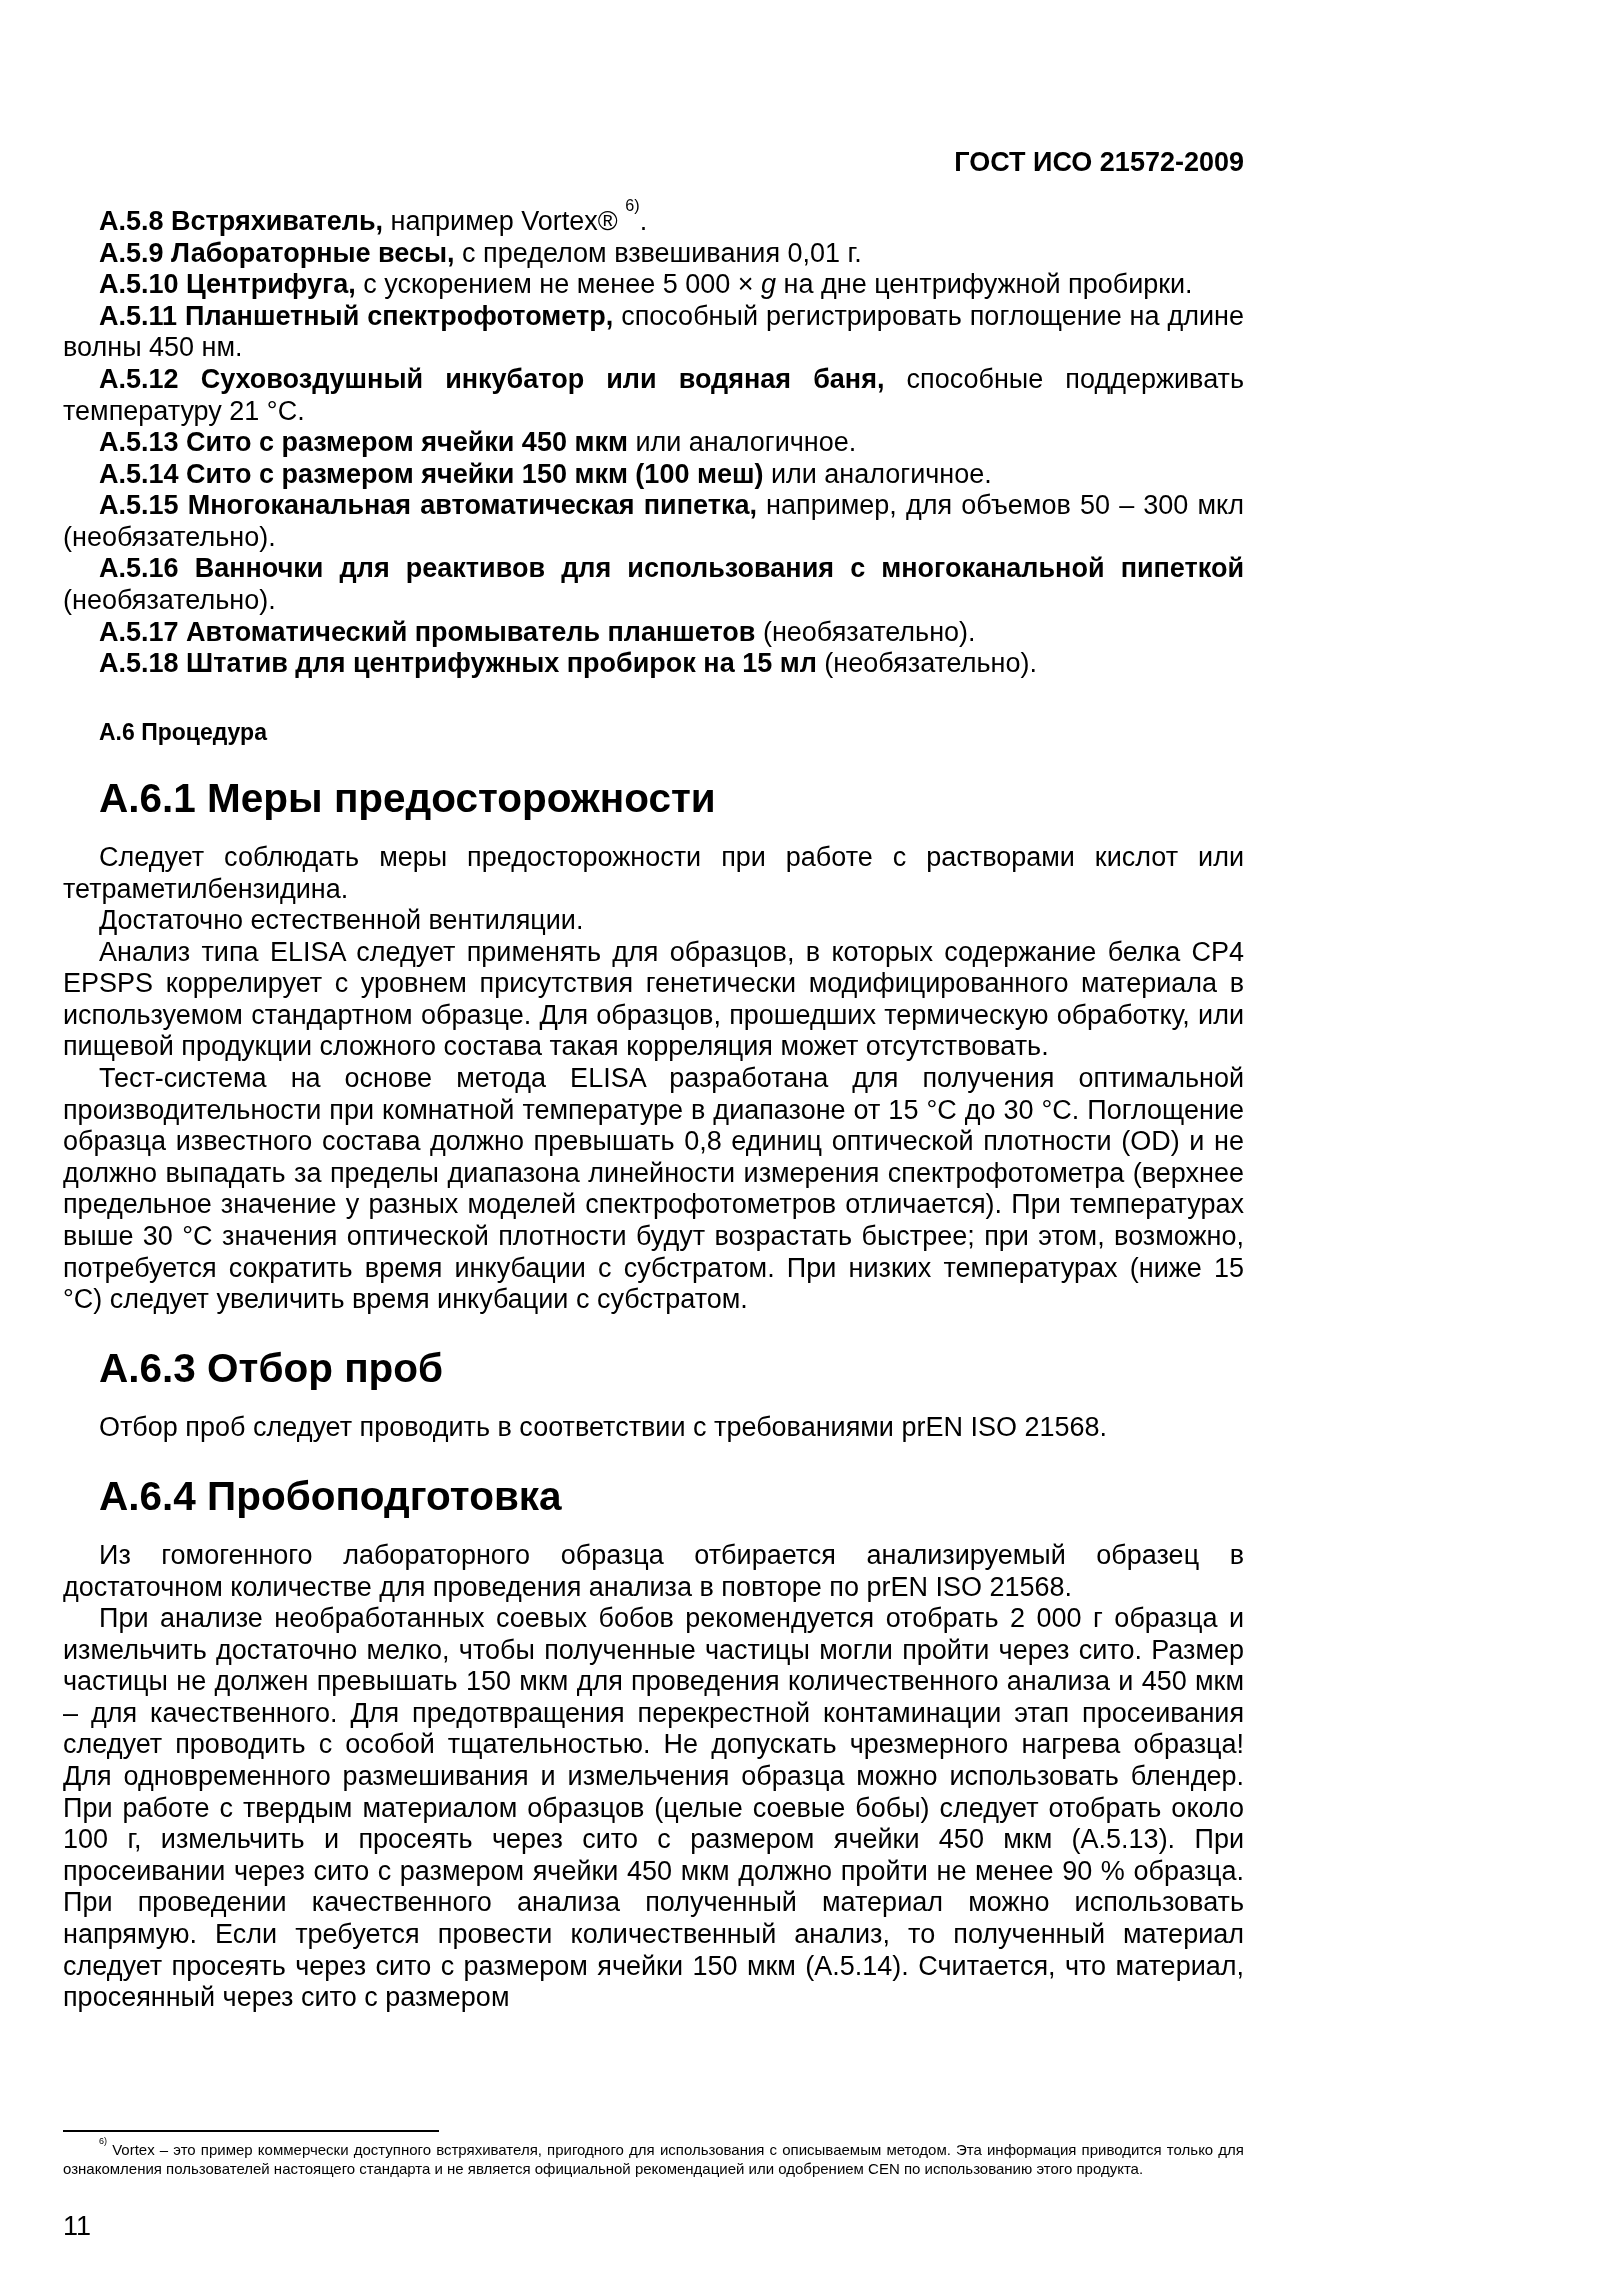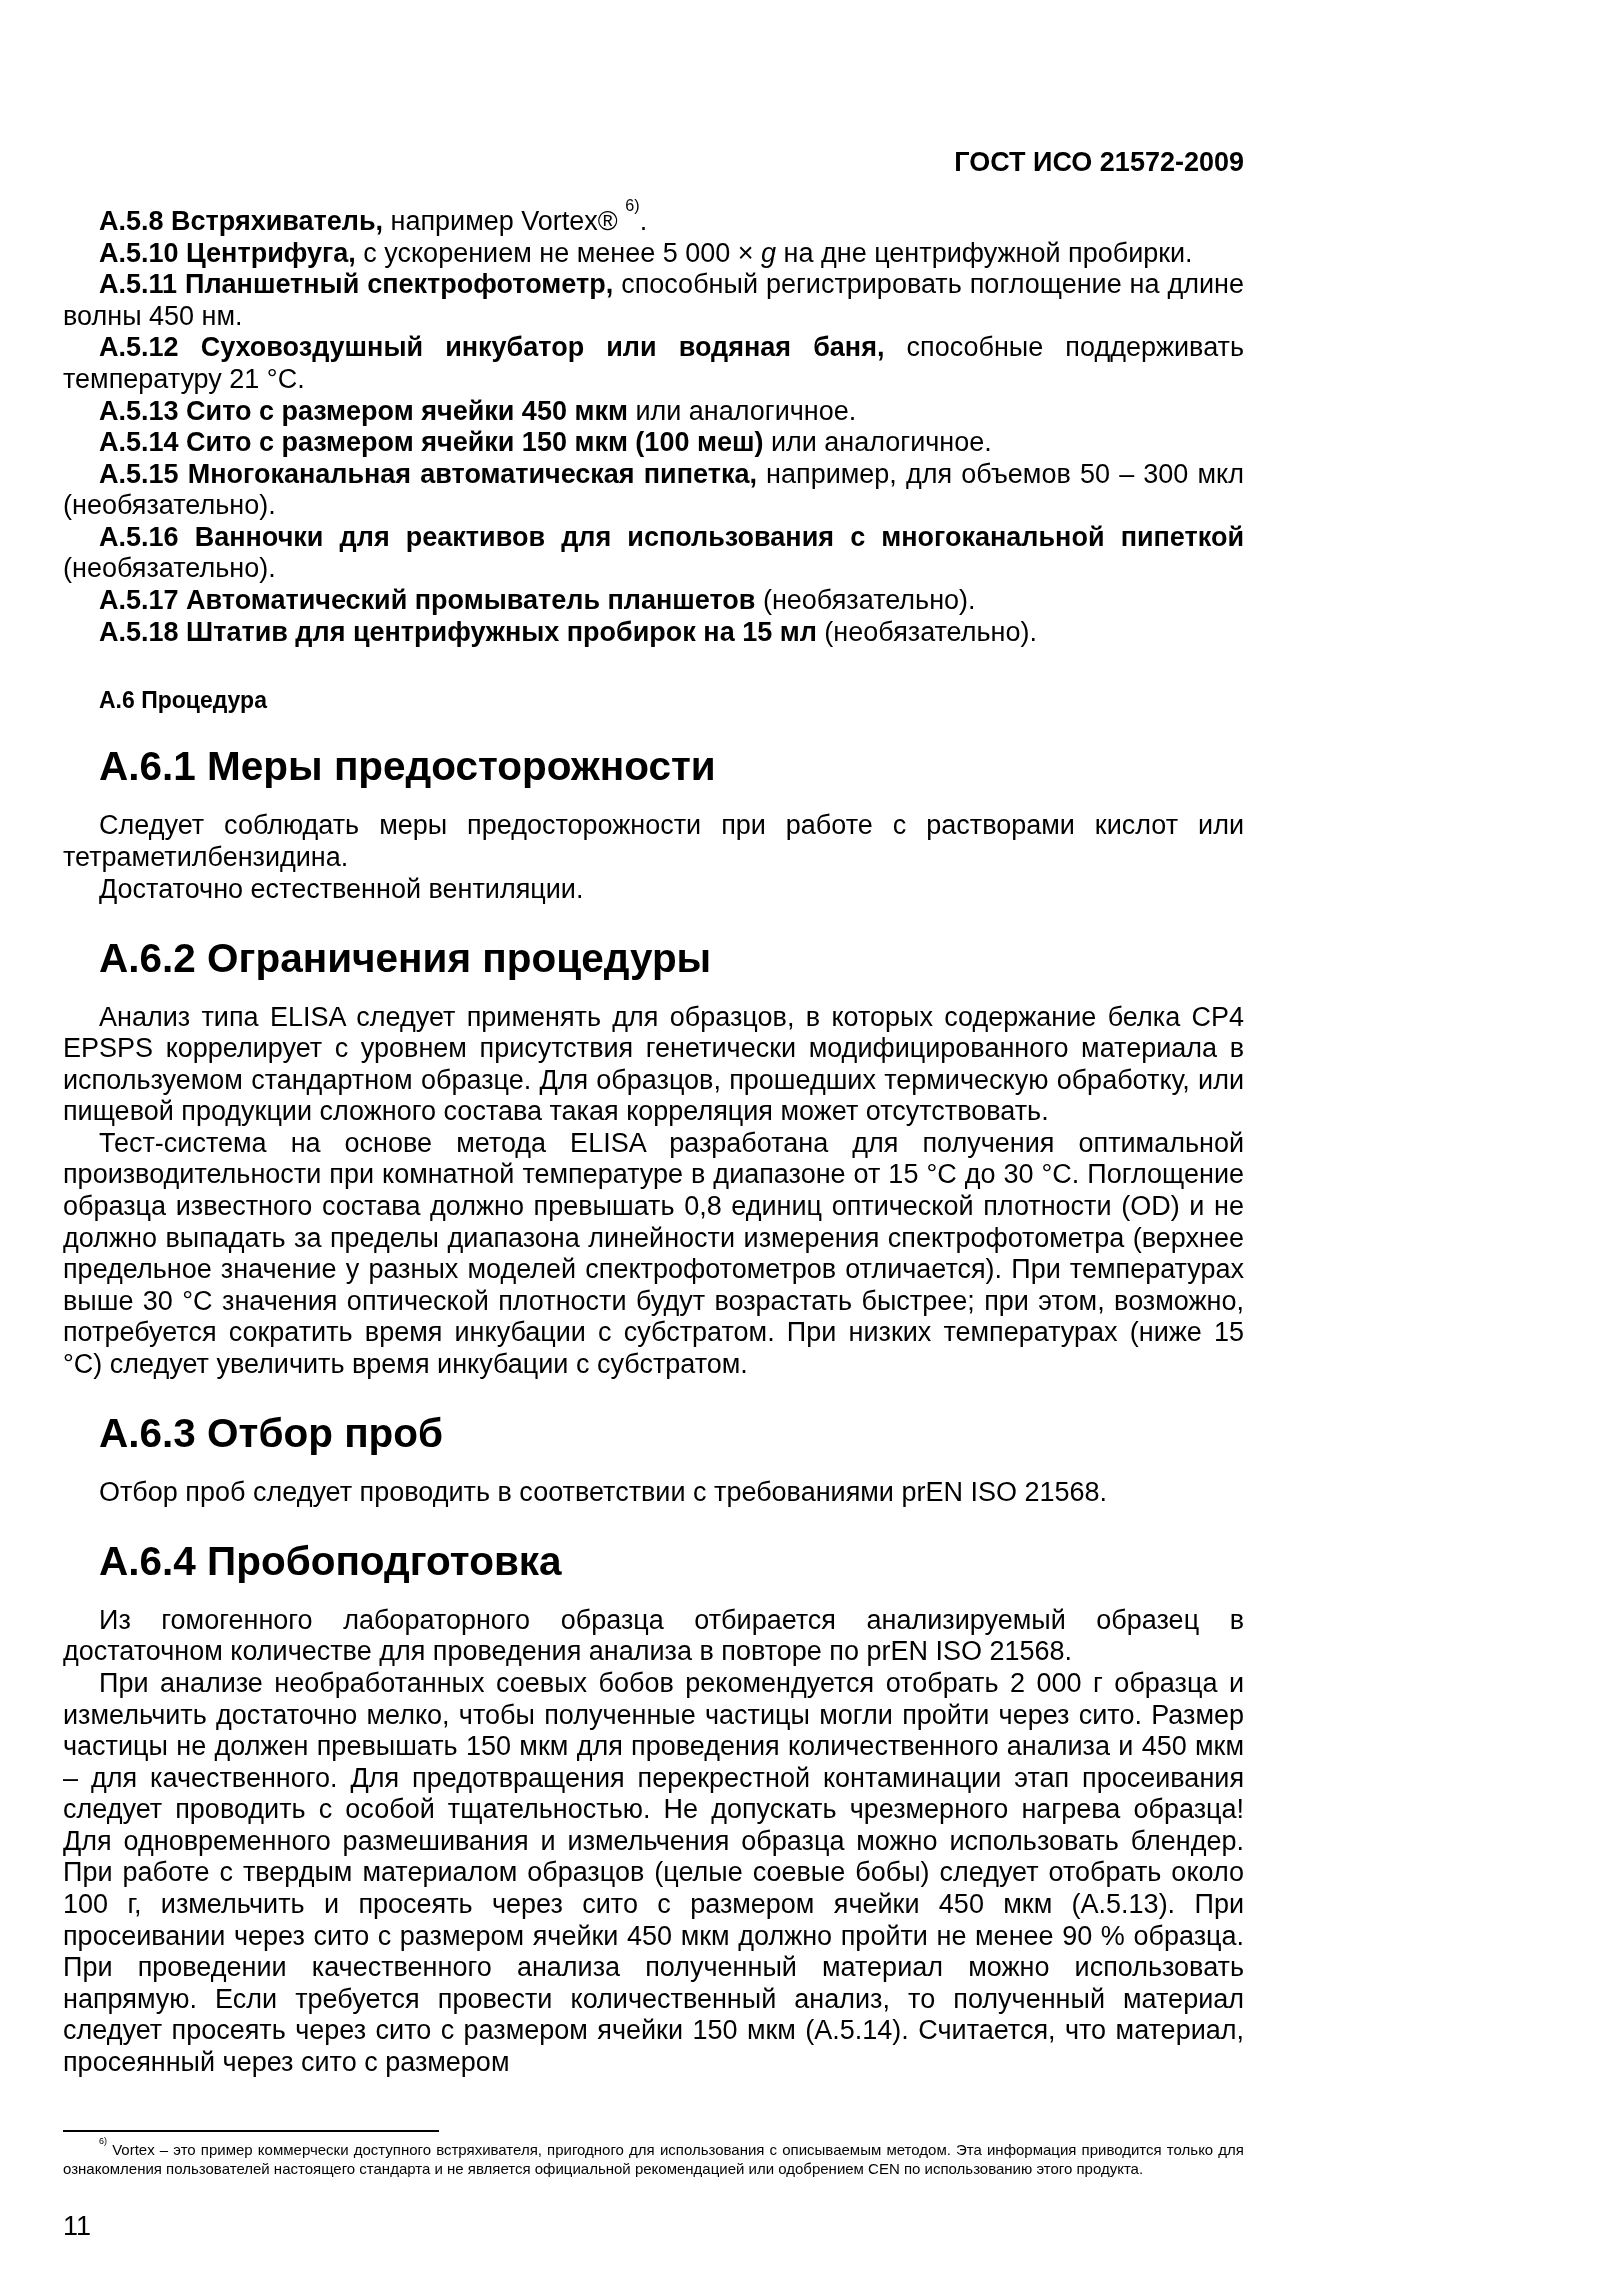--- a/index.html
+++ b/index.html
@@ -71,39 +71,39 @@
 <body>
 
 <div class="page">
 
   <div class="doc-header">
     <span>ГОСТ ИСО 21572-2009</span>
   </div>
 
   <div>
     <p class="li"><b>А.5.8 Встряхиватель,</b><span> например Vortex® </span><i></i><sup>6)</sup><span>.</span></p>
+    <p class="li"><b>А.5.9 Лабораторные весы,</b><span> с пределом взвешивания 0,01 г.</span></p>
     <p class="li"><b>А.5.10 Центрифуга,</b><span> с ускорением не менее 5&nbsp;000 × </span><i>g</i><span> на дне центрифужной пробирки.</span></p>
     <p class="li"><b>А.5.11 Планшетный спектрофотометр,</b><span> способный регистрировать поглощение на длине волны 450 нм.</span></p>
     <p class="li"><b>А.5.12 Суховоздушный инкубатор или водяная баня,</b><span> способные поддерживать температуру 21 °С.</span></p>
     <p class="li"><b>А.5.13 Сито с размером ячейки 450 мкм</b><span> или аналогичное.</span></p>
     <p class="li"><b>А.5.14 Сито с размером ячейки 150 мкм (100 меш)</b><span> или аналогичное.</span></p>
     <p class="li"><b>А.5.15 Многоканальная автоматическая пипетка,</b><span> например, для объемов 50 – 300 мкл (необя­зательно).</span></p>
     <p class="li"><b>А.5.16 Ванночки для реактивов для использования с многоканальной пипеткой</b><span> (необязательно).</span></p>
     <p class="li"><b>А.5.17 Автоматический промыватель планшетов</b><span> (необязательно).</span></p>
     <p class="li"><b>А.5.18 Штатив для центрифужных пробирок на 15 мл</b><span> (необязательно).</span></p>
   </div>
 
   <div>
     <h1 class="section-title">А.6 Процедура</h1>
 
     <h2 class="sub-title">А.6.1 Меры предосторожности</h2>
     <p class="para">Следует соблюдать меры предосторожности при работе с растворами кислот или тетраметил­бензидина.</p>
     <p class="para">Достаточно естественной вентиляции.</p>
 
-    <h2 class="sub-title">А.6.2 Ограничения процедуры</h2>
     <p class="para">Анализ типа ELISA следует применять для образцов, в которых содержание белка CP4 EPSPS коррелирует с уровнем присутствия генетически модифицированного материала в используемом стандартном образце. Для образцов, прошедших термическую обработку, или пищевой продукции сложного состава такая корреляция может отсутствовать.</p>
     <p class="para">Тест-система на основе метода ELISA разработана для получения оптимальной производитель­ности при комнатной температуре в диапазоне от 15 °С до 30 °С. Поглощение образца известного состава должно превышать 0,8 единиц оптической плотности (OD) и не должно выпадать за пределы диапазона линейности измерения спектрофотометра (верхнее предельное значение у разных моделей спектрофотометров отличается). При температурах выше 30 °С значения оптической плотности будут возрастать быстрее; при этом, возможно, потребуется сократить время инкубации с субстратом. При низких температурах (ниже 15 °С) следует увеличить время инкубации с субстратом.</p>
 
     <h2 class="sub-title">А.6.3 Отбор проб</h2>
     <p class="para">Отбор проб следует проводить в соответствии с требованиями prEN ISO 21568.</p>
 
     <h2 class="sub-title">А.6.4 Пробоподготовка</h2>
     <p class="para">Из гомогенного лабораторного образца отбирается анализируемый образец в достаточном коли­честве для проведения анализа в повторе по prEN ISO 21568.</p>
     <p class="para">При анализе необработанных соевых бобов рекомендуется отобрать 2&nbsp;000 г образца и измельчить достаточно мелко, чтобы полученные частицы могли пройти через сито. Размер частицы не должен превышать 150 мкм для проведения количественного анализа и 450 мкм – для качественного. Для предотвращения перекрестной контаминации этап просеивания следует проводить с особой тщательно­стью. Не допускать чрезмерного нагрева образца! Для одновременного размешивания и измельчения образца можно использовать блендер. При работе с твердым материалом образцов (целые соевые бобы) следует отобрать около 100 г, измельчить и просеять через сито с размером ячейки 450 мкм (А.5.13). При просеивании через сито с размером ячейки 450 мкм должно пройти не менее 90 % образца. При проведении качественного анализа полученный материал можно использовать напрямую. Если требуется провести количественный анализ, то полученный материал следует просеять через сито с размером ячейки 150 мкм (А.5.14). Считается, что материал, просеянный через сито с размером</p>
   </div>

